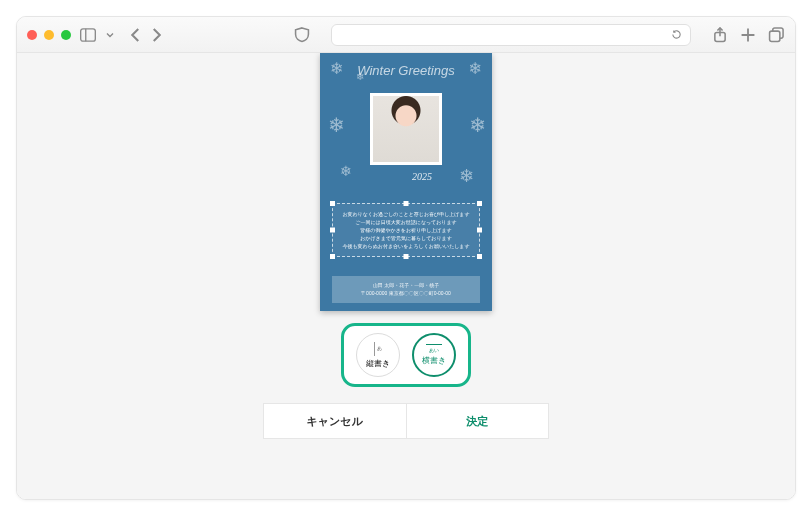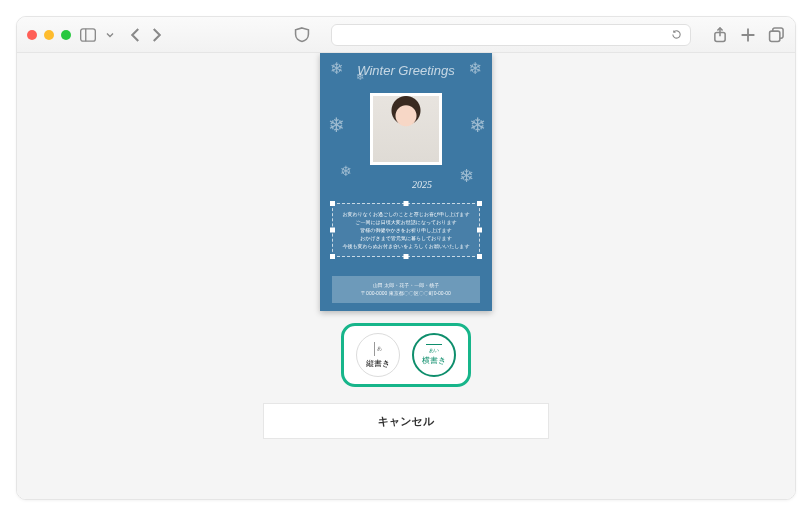--- a/index.html
+++ b/index.html
@@ -98,21 +98,21 @@
     width:72px;height:72px;background:#fff;border:3px solid #fff;
   }
   .photo-inner{
     width:100%;height:100%;
     background:
       radial-gradient(circle at 50% 30%, #f7d7c6 0 10px, transparent 11px),
       radial-gradient(circle at 50% 22%, #3a2a20 0 14px, transparent 15px),
       linear-gradient(#e8e4df,#dfdbd5);
   }
   .card-year{
-    position:absolute;top:126px;left:0;right:0;text-align:center;
+    position:absolute;top:118px;left:0;right:0;text-align:center;
     color:rgba(255,255,255,.85);font-size:10px;font-style:italic;font-family:cursive;padding-left:32px;
   }
   .greeting-box{
     position:absolute;top:150px;left:12px;right:12px;
     background:rgba(255,255,255,.06);
     border:1px dashed rgba(255,255,255,.7);
     padding:6px 4px;
   }
   .greeting-box::before,.greeting-box::after{
     content:"";position:absolute;width:5px;height:5px;background:#fff;
@@ -310,16 +310,17 @@
       </div>
       <div class="dir-opt selected">
         <div class="hline"></div>
         <div class="mini">あい</div>
         <div class="lbl">横書き</div>
       </div>
     </div>
 
     <div class="footer">
       <button class="btn-cancel">キャンセル</button>
+      <button class="btn-confirm">決定</button>
     </div>
 
   </div>
 </div>
 
 </body></html>

